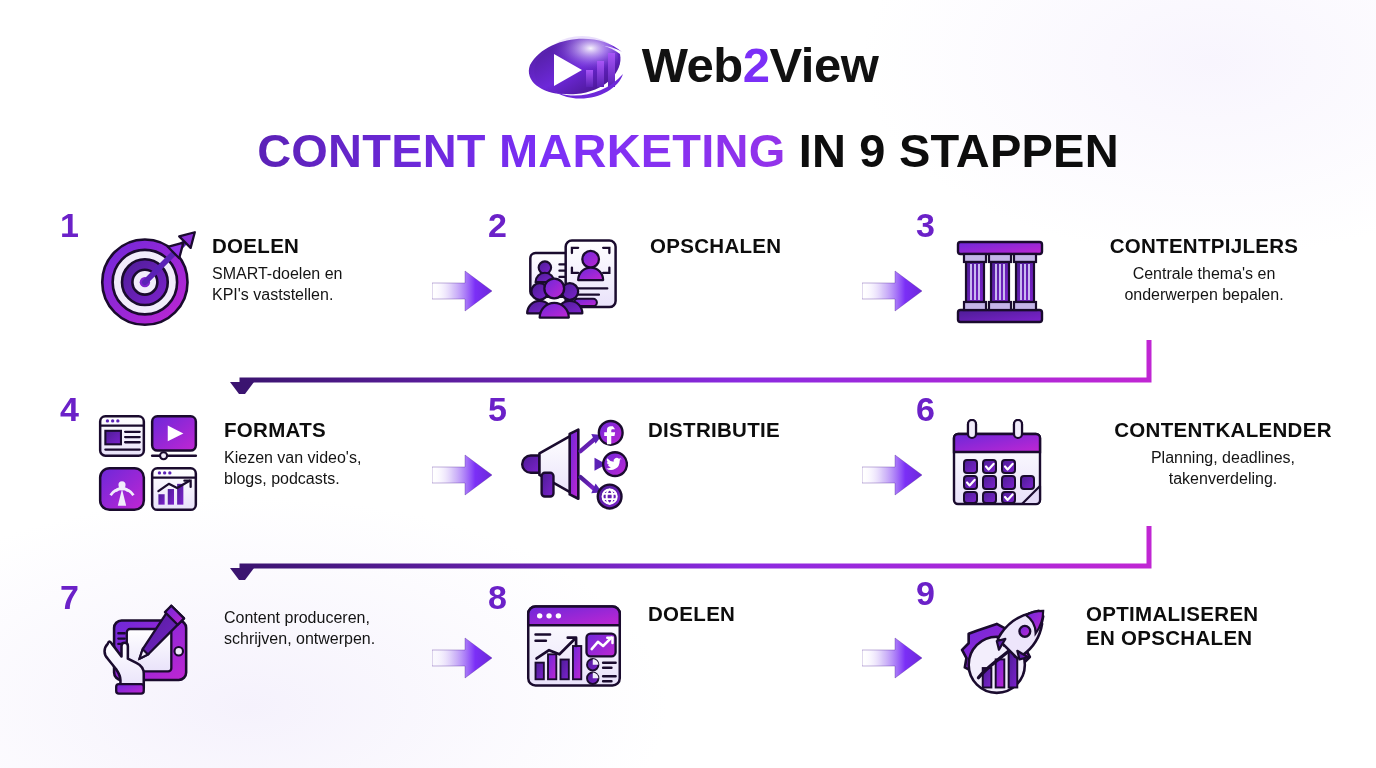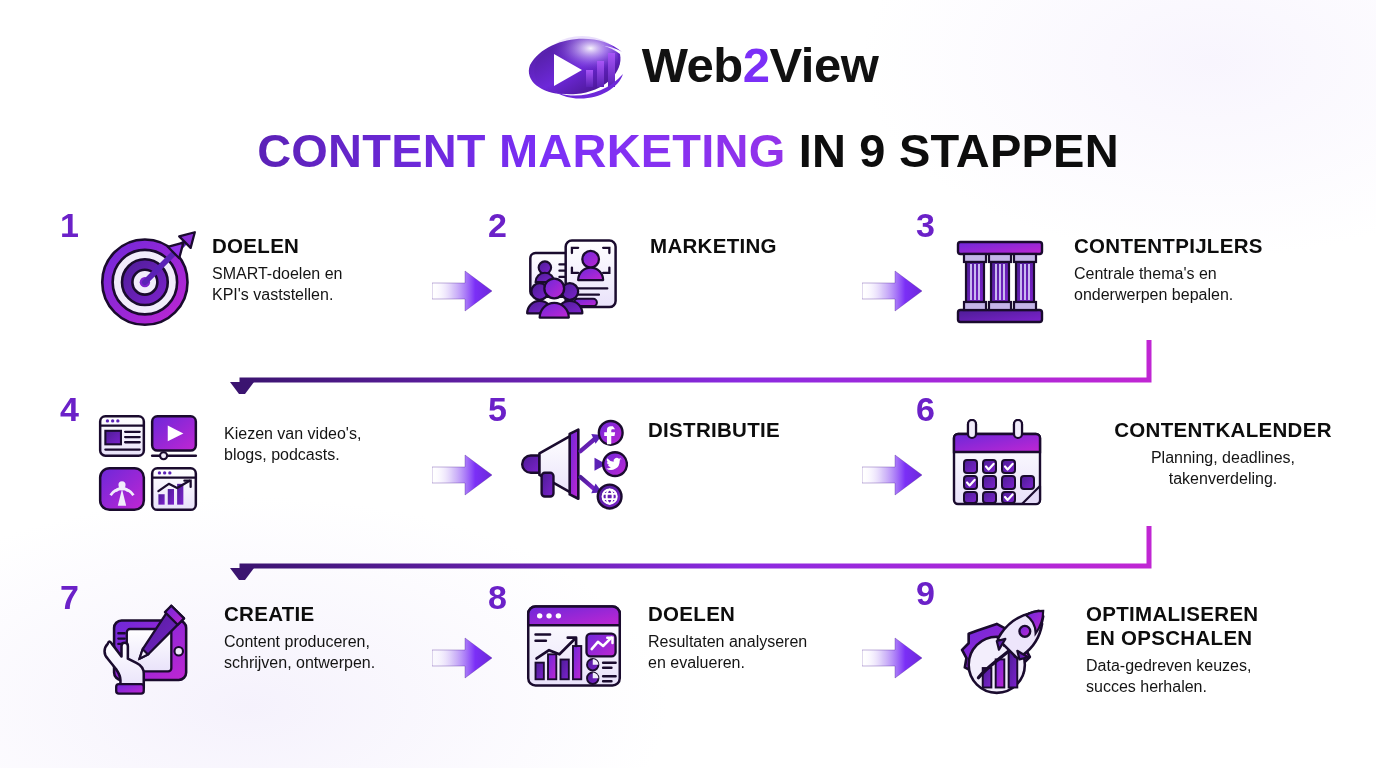--- a/index.html
+++ b/index.html
@@ -185,21 +185,21 @@
         <rect x="50" y="70" width="22" height="7" rx="3.5" fill="url(#gIc)" stroke="#1a0b2e" stroke-width="2"></rect>
         <circle cx="17" cy="63" r="8" fill="url(#gIcDark)" stroke="#1a0b2e" stroke-width="2.2"></circle>
         <path d="M5 84 a12 12 0 0 1 24 0 Z" fill="url(#gIcDark)" stroke="#1a0b2e" stroke-width="2.2" stroke-linejoin="round"></path>
         <circle cx="46" cy="63" r="8" fill="url(#gIcDark)" stroke="#1a0b2e" stroke-width="2.2"></circle>
         <path d="M34 84 a12 12 0 0 1 24 0 Z" fill="url(#gIcDark)" stroke="#1a0b2e" stroke-width="2.2" stroke-linejoin="round"></path>
         <circle cx="31" cy="60" r="9.5" fill="url(#gIc)" stroke="#1a0b2e" stroke-width="2.2"></circle>
         <path d="M17 88 a14 14 0 0 1 28 0 Z" fill="url(#gIc)" stroke="#1a0b2e" stroke-width="2.2" stroke-linejoin="round"></path>
       </svg>
     </div>
     <div class="txt" style="margin-left:20px; width:240px;">
-      <div class="s-title">MARKETING</div>
+      <div class="s-title">OPSCHALEN</div>
     </div>
   </div>
 
   <svg class="h-arrow" style="left:862px; top:268px;" width="62" height="46" viewBox="0 0 62 46">
     <path d="M0 15 L33 15 L33 3 L60 23 L33 43 L33 31 L0 31 Z" fill="url(#gArrowH)" stroke="#4C1D95" stroke-width="1" stroke-opacity=".35"></path>
   </svg>
 
   <div class="step" style="left:944px; top:222px;">
     <span class="num" style="left:-28px; top:-14px;">3</span>
     <div class="icon-box">
@@ -219,21 +219,21 @@
           <rect x="39" y="74" width="22" height="8" fill="#C4B5E8" stroke="#1a0b2e" stroke-width="2.2"></rect>
         </g>
         <g>
           <rect x="64" y="26" width="22" height="8" fill="#C4B5E8" stroke="#1a0b2e" stroke-width="2.2"></rect>
           <rect x="66" y="34" width="18" height="40" fill="url(#gIcDark)" stroke="#1a0b2e" stroke-width="2.2"></rect>
           <path d="M71 36 v36 M75 36 v36 M79 36 v36" stroke="#C9B8F0" stroke-width="2"></path>
           <rect x="64" y="74" width="22" height="8" fill="#C4B5E8" stroke="#1a0b2e" stroke-width="2.2"></rect>
         </g>
       </svg>
     </div>
-    <div class="txt" style="margin-left:18px; width:260px;">
+    <div class="txt" style="margin-left:18px; width:260px;text-align:center;">
       <div class="s-title">CONTENTPIJLERS</div>
       <div class="s-desc">Centrale thema's en
 onderwerpen bepalen.</div>
     </div>
   </div>
 
   <svg class="row-connector" style="left:224px; top:338px;" width="930" height="56" viewBox="0 0 930 56">
     <path d="M925 2 L925 42 L18 42 L18 48" fill="none" stroke="url(#gConn)" stroke-width="5"></path>
     <path d="M6 44 L30 44 L18 60 Z" fill="#3B1470"></path>
   </svg>
@@ -264,20 +264,21 @@
           <circle cx="66" cy="60.5" r="1.6" fill="#5B21B6"></circle>
           <circle cx="71" cy="60.5" r="1.6" fill="#5B21B6"></circle>
         <rect x="60" y="81" width="6" height="10" fill="url(#gIcDark)"></rect>
         <rect x="69" y="76" width="6" height="15" fill="url(#gIcDark)"></rect>
         <rect x="78" y="71" width="6" height="20" fill="url(#gIcDark)"></rect>
         <path d="M60 78 L70 71 L78 75 L90 68" fill="none" stroke="#1a0b2e" stroke-width="2.2" stroke-linecap="round" stroke-linejoin="round"></path>
         <path d="M85 68 h6 v6" fill="none" stroke="#1a0b2e" stroke-width="2.2" stroke-linecap="round"></path>
       </svg>
     </div>
     <div class="txt" style="margin-left:20px; width:230px;">
+      <div class="s-title">FORMATS</div>
       <div class="s-desc">Kiezen van video's,
 blogs, podcasts.</div>
     </div>
   </div>
 
   <svg class="h-arrow" style="left:432px; top:452px;" width="62" height="46" viewBox="0 0 62 46">
     <path d="M0 15 L33 15 L33 3 L60 23 L33 43 L33 31 L0 31 Z" fill="url(#gArrowH)" stroke="#4C1D95" stroke-width="1" stroke-opacity=".35"></path>
   </svg>
 
   <div class="step" style="left:518px; top:406px;">
@@ -361,21 +362,20 @@
         <path d="M22 38 h6 M22 43 h6 M22 48 h6" stroke="#1a0b2e" stroke-width="2.2" stroke-linecap="round"></path>
         <circle cx="79" cy="55" r="4" fill="#F1ECFB" stroke="#1a0b2e" stroke-width="2"></circle>
         <path d="M72 12 L84 24 L50 58 L42 62 L45 53 Z" fill="url(#gIcDark)" stroke="#1a0b2e" stroke-width="2.2" stroke-linejoin="round"></path>
         <path d="M72 12 L84 24 L78 30 L66 18 Z" fill="url(#gIc)" stroke="#1a0b2e" stroke-width="2.2" stroke-linejoin="round"></path>
         <path d="M42 62 L45 53 L50 58 Z" fill="#F1ECFB" stroke="#1a0b2e" stroke-width="2"></path>
         <path d="M12 48 c-4 4 -4 10 0 14 l8 10 c2 3 4 6 4 10 v8 h22 v-14 c0 -5 -3 -8 -7 -10 l-8 -4 v-12 c0 -4 -6 -4 -6 0 v10 l-9 -12 c-2 -3 -3 -3 -4 0 Z" fill="url(#gIcLite)" stroke="#1a0b2e" stroke-width="2.4" stroke-linejoin="round"></path>
         <rect x="20" y="86" width="26" height="9" rx="2.5" fill="url(#gIc)" stroke="#1a0b2e" stroke-width="2.2"></rect>
       </svg>
     </div>
     <div class="txt" style="margin-left:20px; width:245px;">
-      <div class="s-title">CREATIE</div>
       <div class="s-desc">Content produceren,
 schrijven, ontwerpen.</div>
     </div>
   </div>
 
   <svg class="h-arrow" style="left:432px; top:635px;" width="62" height="46" viewBox="0 0 62 46">
     <path d="M0 15 L33 15 L33 3 L60 23 L33 43 L33 31 L0 31 Z" fill="url(#gArrowH)" stroke="#4C1D95" stroke-width="1" stroke-opacity=".35"></path>
   </svg>
 
   <div class="step" style="left:518px; top:590px;">
@@ -400,22 +400,20 @@
         <circle cx="68" cy="68" r="5.5" fill="url(#gIcDark)" stroke="#1a0b2e" stroke-width="1.8"></circle>
         <path d="M68 68 v-5.5 a5.5 5.5 0 0 1 5.5 5.5 Z" fill="#F1ECFB"></path>
         <path d="M78 66 h12 M78 71 h8" stroke="#1a0b2e" stroke-width="2.4" stroke-linecap="round"></path>
         <circle cx="68" cy="81" r="5.5" fill="url(#gIcDark)" stroke="#1a0b2e" stroke-width="1.8"></circle>
         <path d="M68 81 v-5.5 a5.5 5.5 0 0 1 5.5 5.5 Z" fill="#F1ECFB"></path>
         <path d="M78 79 h12 M78 84 h8" stroke="#1a0b2e" stroke-width="2.4" stroke-linecap="round"></path>
       </svg>
     </div>
     <div class="txt" style="margin-left:18px; width:250px;">
       <div class="s-title">DOELEN</div>
-      <div class="s-desc">Resultaten analyseren
-en evalueren.</div>
     </div>
   </div>
 
   <svg class="h-arrow" style="left:862px; top:635px;" width="62" height="46" viewBox="0 0 62 46">
     <path d="M0 15 L33 15 L33 3 L60 23 L33 43 L33 31 L0 31 Z" fill="url(#gArrowH)" stroke="#4C1D95" stroke-width="1" stroke-opacity=".35"></path>
   </svg>
 
   <div class="step" style="left:944px; top:584px;">
     <span class="num" style="left:-28px; top:-8px;">9</span>
     <div class="icon-box" style="margin-top:14px;">
@@ -431,18 +429,16 @@
         <path d="M86 10 c-12 2 -22 9 -29 19 l-3 5 l18 18 l5 -3 c10 -7 16 -17 18 -29 z" transform="translate(-6,2)" fill="#EDE5FB" stroke="#1a0b2e" stroke-width="2.4" stroke-linejoin="round"></path>
         <path d="M80 12 c6 4 9 9 9 17 c5 -7 7 -14 7 -21 c-6 0 -11 1 -16 4 Z" transform="translate(-6,2)" fill="url(#gIc)" stroke="#1a0b2e" stroke-width="2"></path>
         <circle cx="73" cy="29" r="5" fill="url(#gIc)" stroke="#1a0b2e" stroke-width="2.2"></circle>
         <path d="M55 36 l-8 2 l2 8 Z" fill="url(#gIcDark)" stroke="#1a0b2e" stroke-width="2" stroke-linejoin="round"></path>
         <path d="M66 47 l2 8 l8 -2 Z" fill="url(#gIcDark)" stroke="#1a0b2e" stroke-width="2" stroke-linejoin="round"></path>
       </svg>
     </div>
     <div class="txt" style="margin-left:30px; width:260px; padding-top:18px;">
       <div class="s-title" style="white-space:pre-line;">OPTIMALISEREN
 EN OPSCHALEN</div>
-      <div class="s-desc">Data-gedreven keuzes,
-succes herhalen.</div>
     </div>
   </div>
 
 </div>
 
 </body></html>

